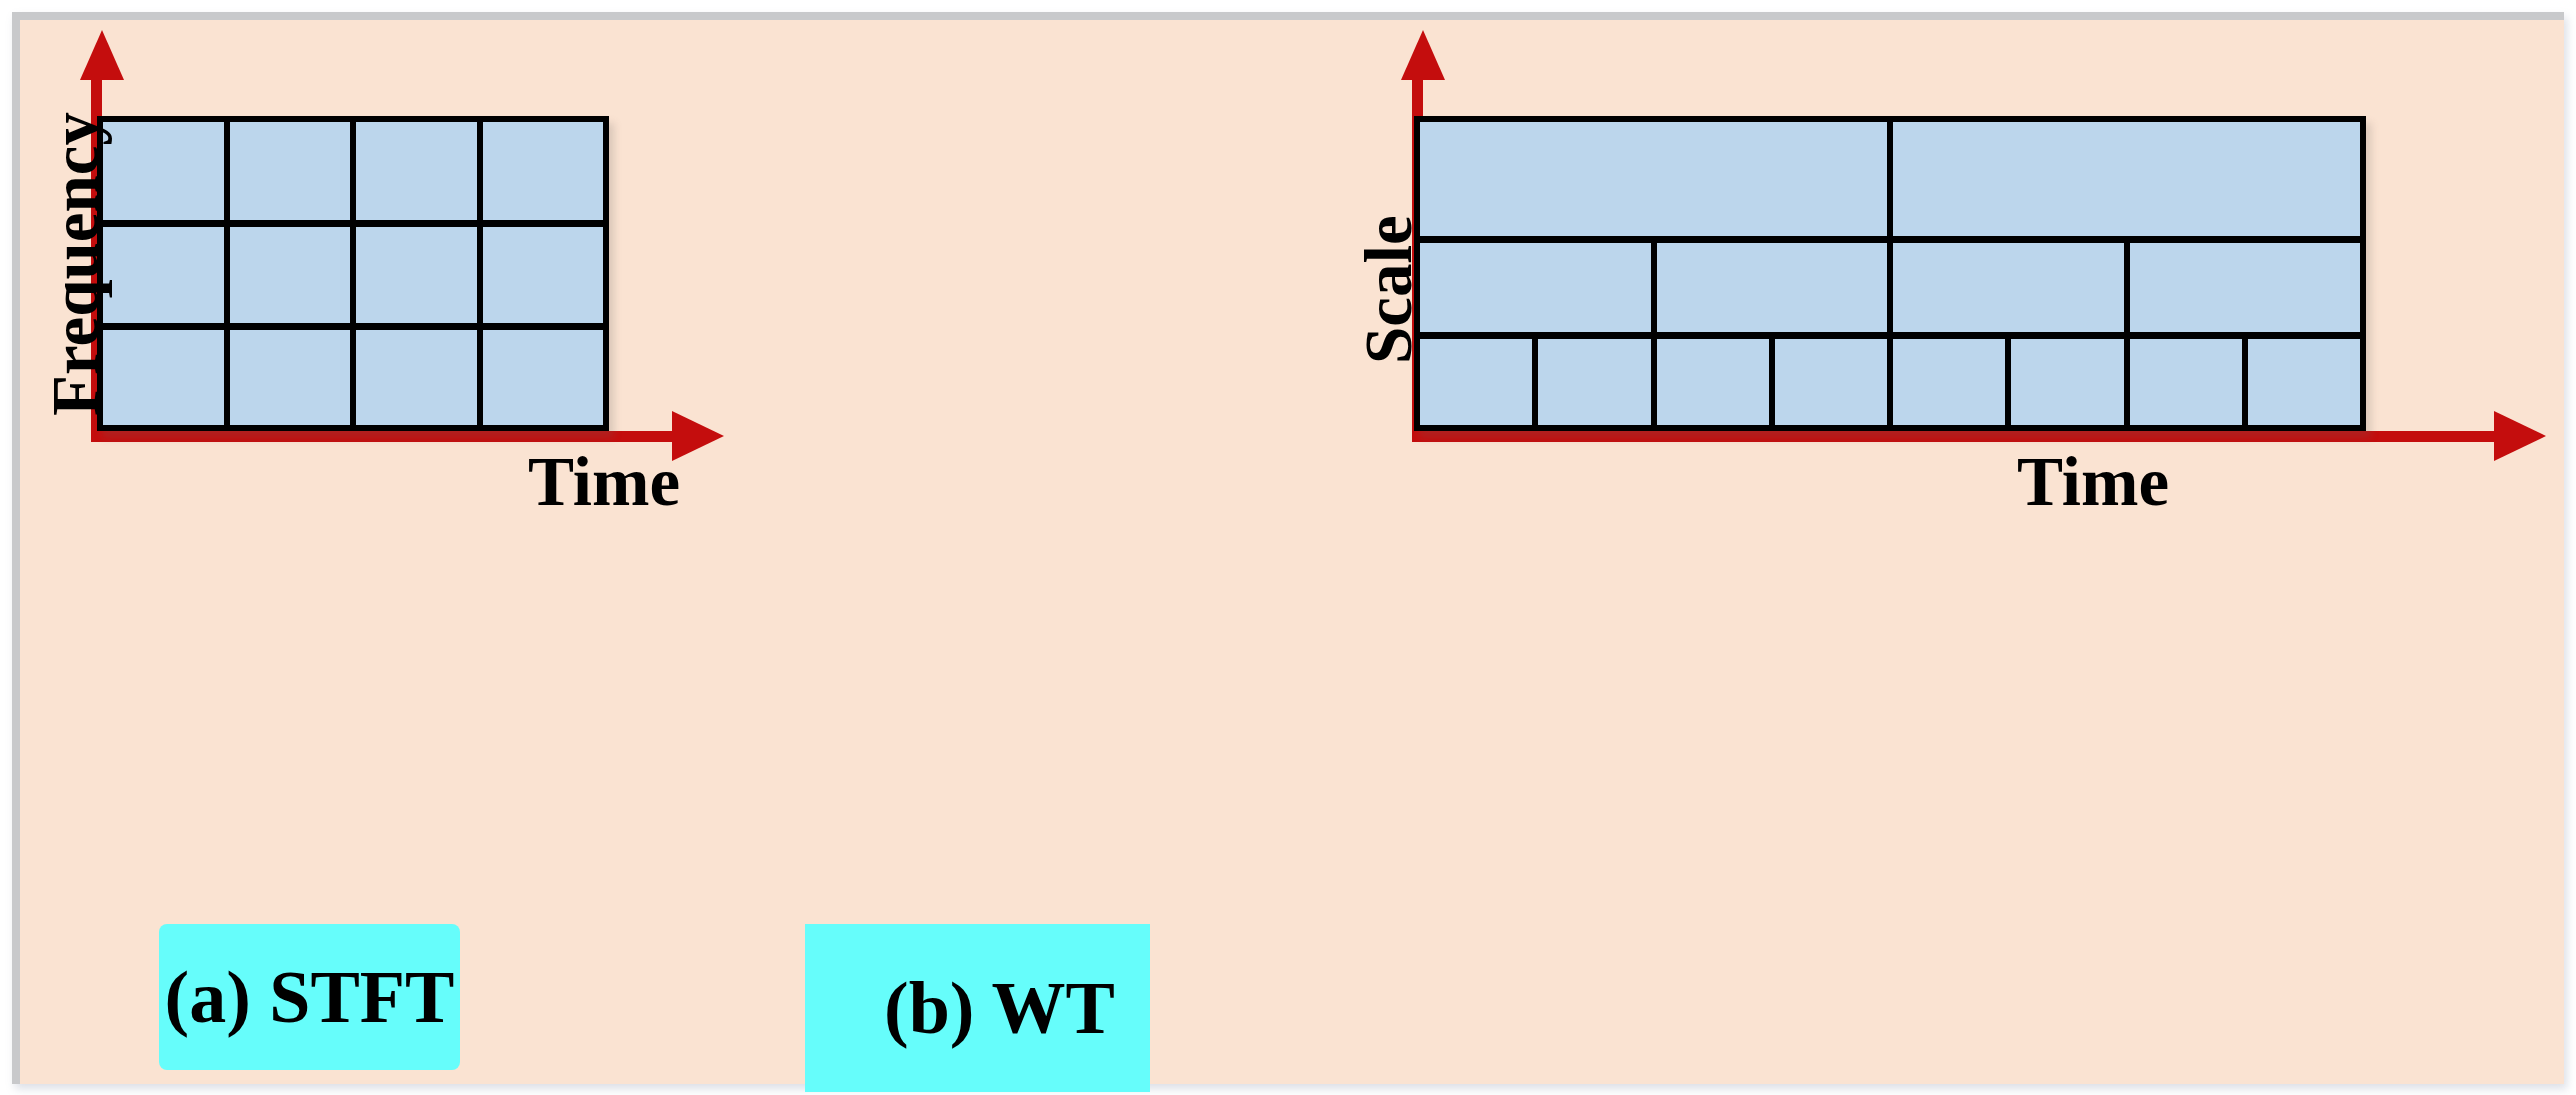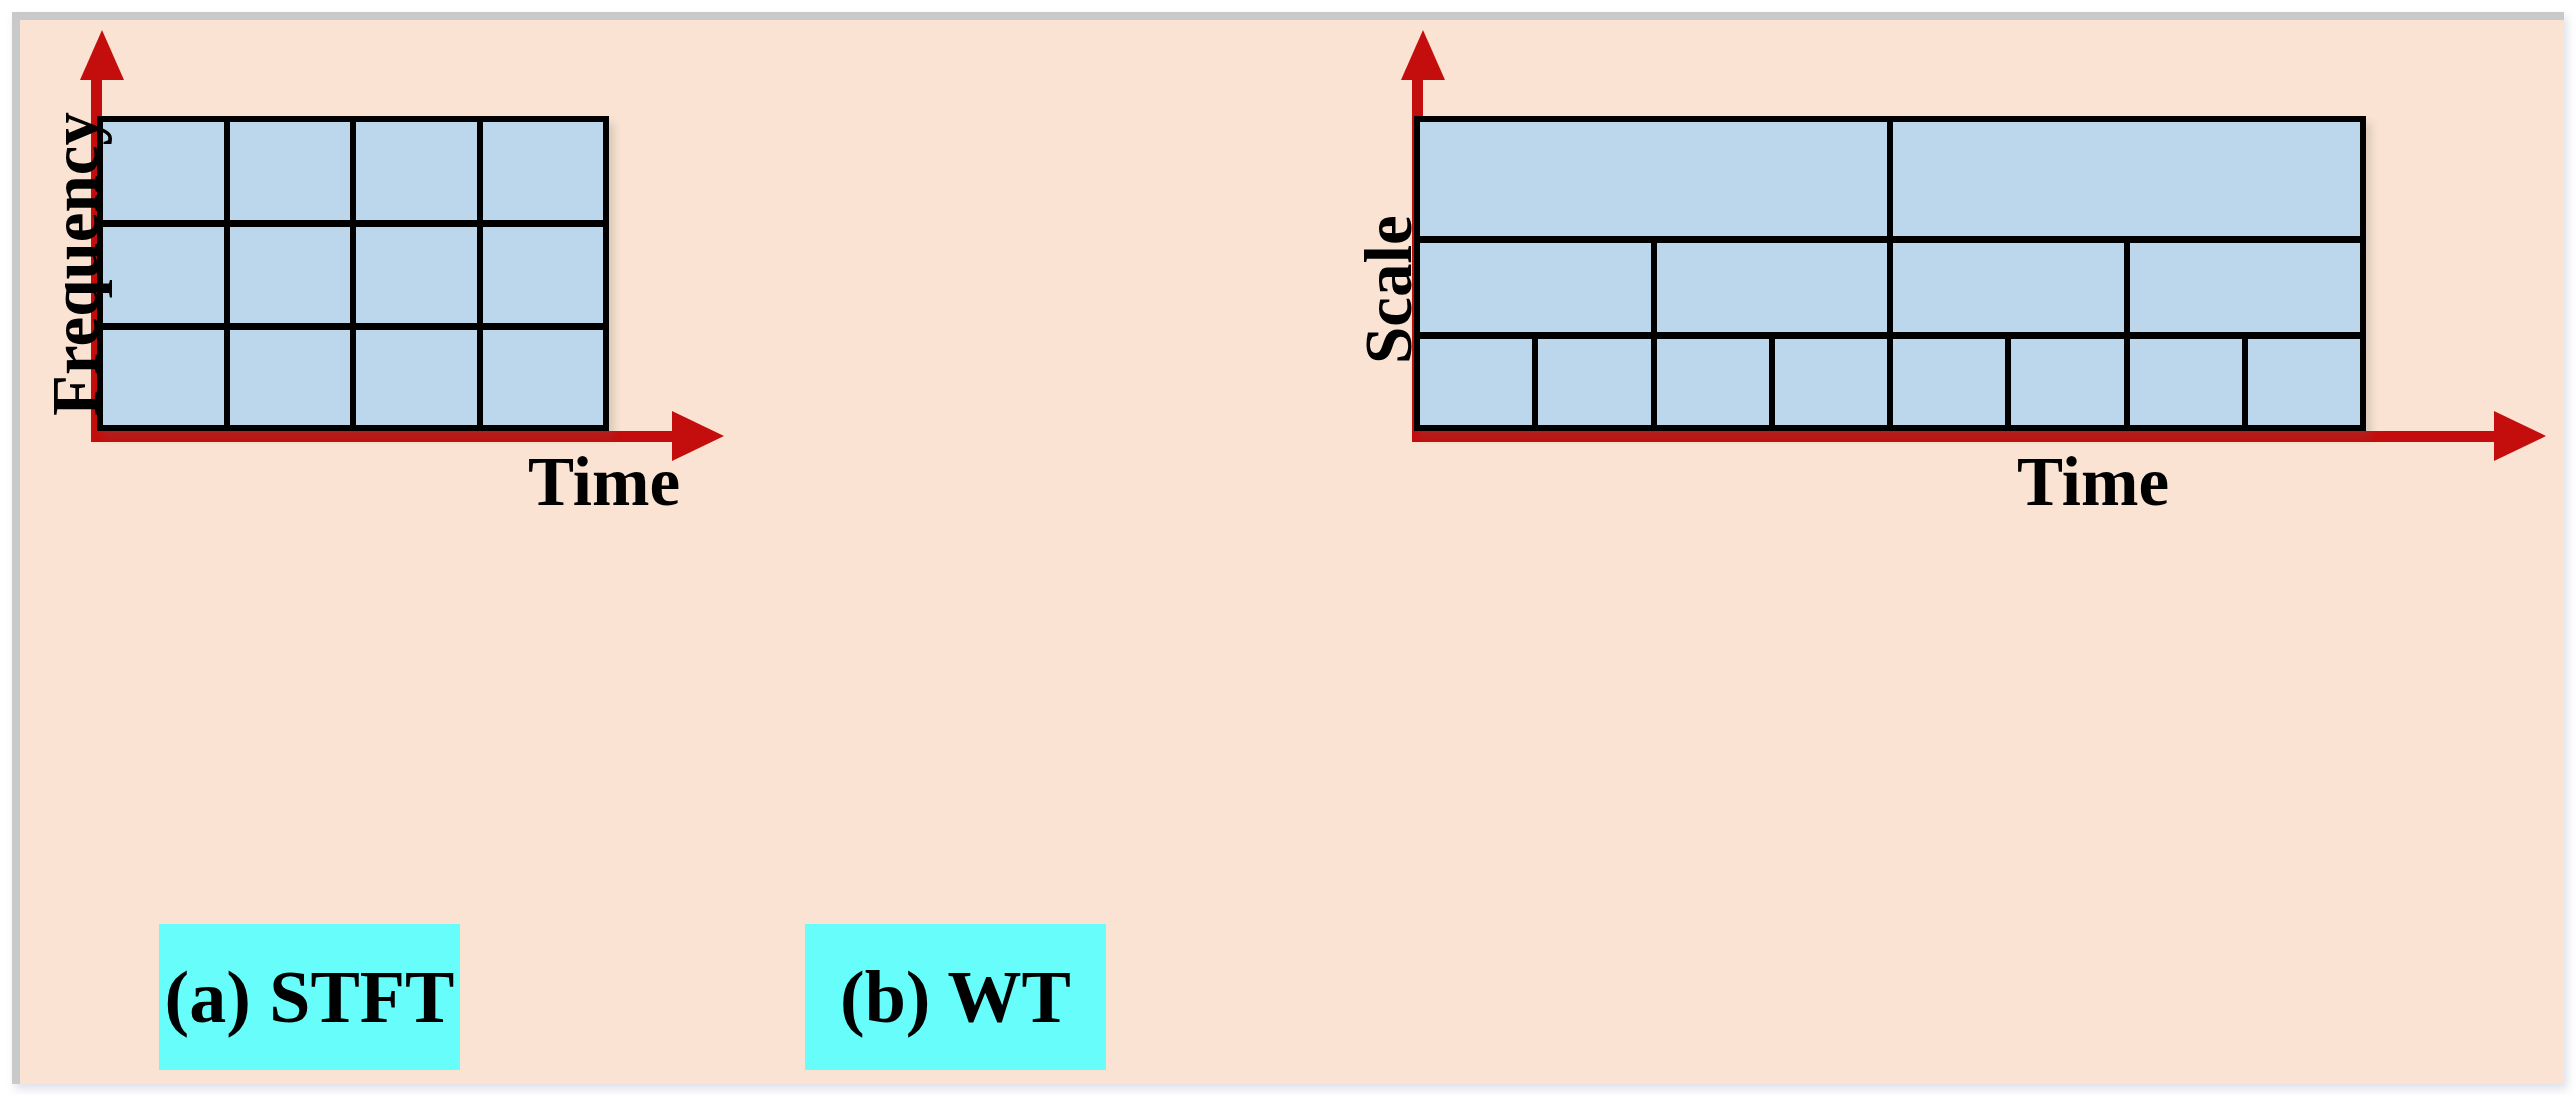--- a/index.html
+++ b/index.html
@@ -149,21 +149,21 @@
         <div class="grid-cell"></div>
         <div class="grid-cell"></div>
         <div class="grid-cell"></div>
       </div>
     </div>
 
     <span class="axis-label axis-label-vert" style="left:17px; top:396px; font-size:67px;">Frequency</span>
 
     <span class="axis-label" style="left:508px; top:423px; font-size:69px;">Time</span>
 
-    <div class="caption-box" style="left:139px; top:904px; width:301px; height:146px;">
+    <div class="caption-box" style="left:139px; top:904px; width:301px; height:146px;border-radius:8px;">
       <span class="caption-text">(a) STFT</span>
     </div>
   </div>
 
   <div>
 
     <div class="axis-v-head" style="left:1381px; top:10.3px;"></div>
     <div class="axis-v-line" style="left:1392px; top:53px; height:368px;"></div>
 
     <div class="axis-h-line" style="left:1392px; top:411px; width:1095px;"></div>
@@ -191,18 +191,18 @@
         <div class="grid-cell"></div>
         <div class="grid-cell"></div>
         <div class="grid-cell"></div>
       </div>
     </div>
 
     <span class="axis-label axis-label-vert" style="left:1330px; top:344px; font-size:67px;">Scale</span>
 
     <span class="axis-label" style="left:1997px; top:423px; font-size:69px;">Time</span>
 
-    <div class="caption-box" style="left:785px; top:904px; width:301px; height:146px;">
+    <div class="caption-box" style="left:785px; top:904px; width:301px; height:168px;padding-left:44px;">
       <span class="caption-text">(b) WT</span>
     </div>
   </div>
 </div>
 
 
 </body></html>

